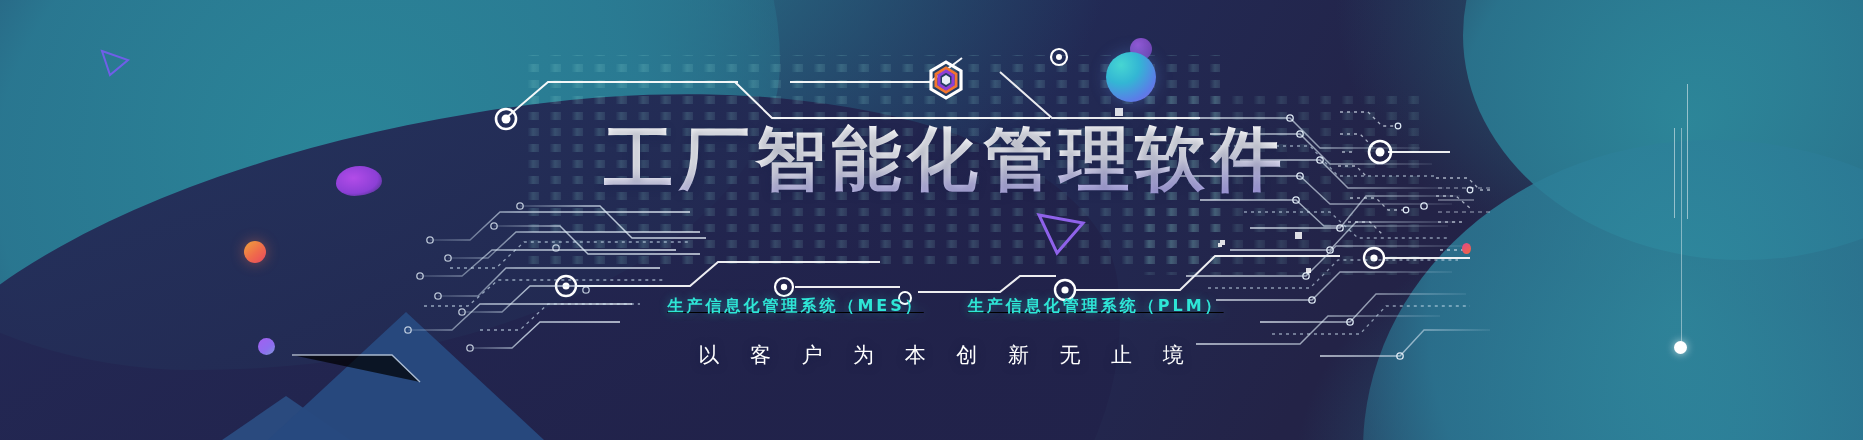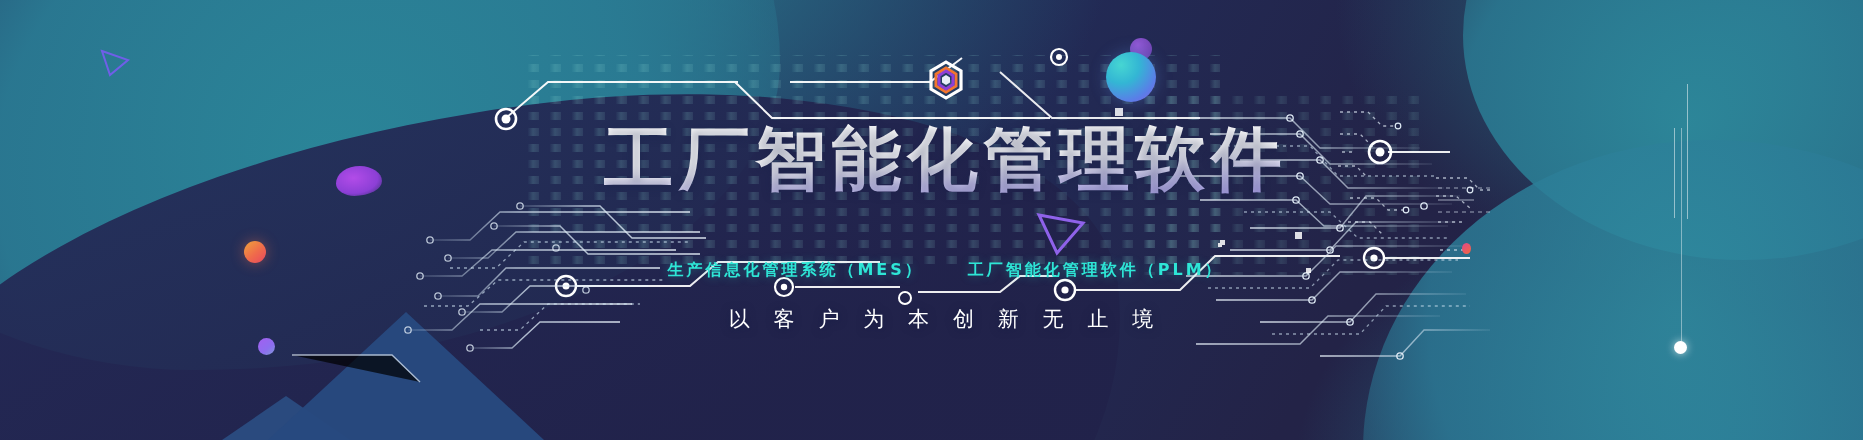--- a/index.html
+++ b/index.html
@@ -131,41 +131,42 @@
     background:linear-gradient(178deg, #ffffff 0%, #ffffff 46%, #f2f2fb 58%, #c8c4ee 78%, #a99fe4 100%);
     -webkit-background-clip:text;
     background-clip:text;
     color:transparent;
     -webkit-text-fill-color:transparent;
     text-shadow:0 2px 10px rgba(20,30,70,.35);
     white-space:nowrap;
   }
 
   .subline {
-    margin-top:66px;
+    margin-top:102px;
     display:flex;
     align-items:center;
     gap:44px;
     white-space:nowrap;
+    text-decoration:underline;
   }
   .sub-item {
     color:#2ee6d6;
     font-size:16px;
     letter-spacing:3px;
     font-family:"DejaVu Sans", sans-serif;
     font-weight:bold;
     text-shadow:0 0 10px rgba(46,230,214,.35);
   }
 
   .tagline {
     margin-top:24px;
     color:#ffffff;
     font-size:21px;
     letter-spacing:9px;
-    font-family:Liberation Sans, sans-serif;
+    font-family:Liberation Mono, monospace;
     white-space:nowrap;
     text-shadow:0 1px 8px rgba(10,20,60,.5);
   }
 </style>
 </head>
 <body>
 
 <div class="banner">
 
   <div class="blob blob-tl"></div>
@@ -390,19 +391,19 @@
   <div class="vrule vrule-a"></div>
   <div class="vrule vrule-b"></div>
   <div class="vrule vrule-c"></div>
 
   <div class="content">
 
     <h1 class="title">工厂智能化管理软件</h1>
 
     <div class="subline">
       <span class="sub-item">生产信息化管理系统（MES）</span>
-      <span class="sub-item">工厂智能化管理软件（PLM）</span>
+      <span class="sub-item">生产信息化管理系统（PLM）</span>
     </div>
 
     <div class="tagline">以 客 户 为 本   创 新 无 止 境</div>
   </div>
 
 </div>
 
 </body></html>

